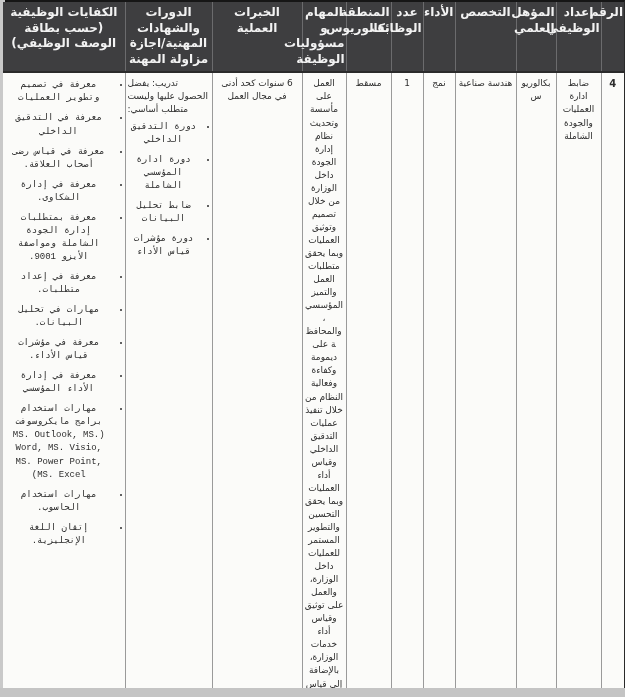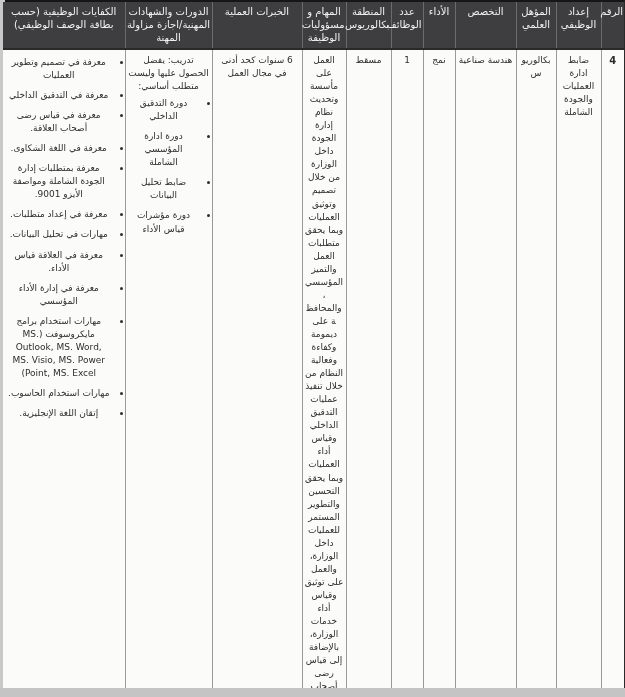--- a/index.html
+++ b/index.html
@@ -26,22 +26,22 @@
   }
   table.jobs{
     width:100%;height:100%;
     border-collapse:collapse;
     table-layout:fixed;
     direction:rtl;
   }
   thead th{
     background:#3e3e40;
     color:#f2f2f2;
-    font-size:10px;
-    font-weight:normal;
+    font-size:12px;
+    font-weight:bold;
     line-height:1.3;
     padding:3px 1px 4px 1px;
     border-left:1px solid #6b6b6d;
     border-bottom:2px solid #2a2a2a;
     vertical-align:top;
     text-align:center;
     height:34px;
   }
   thead th:last-child{border-left:none;}
   tbody td{
@@ -54,26 +54,27 @@
     vertical-align:top;
     text-align:center;
     word-wrap:break-word;
   }
   tbody td:last-child{border-left:none;}
   .num-cell{font-weight:bold;font-size:10px;}
   ul.bullets{
     margin:2px 0 0 0;
     padding:0 12px 0 2px;
     text-align:center;
+    font-family:Liberation Mono, monospace;
   }
   ul.bullets li{
     margin:0 0 7px 0;
     list-style:disc;
   }
-  .courses-intro{margin:0 0 4px 0;text-align:center;}
+  .courses-intro{margin:0 0 4px 0;text-align:left;}
   .group-gap{margin-top:38px;}
   .bottom-band{
     position:absolute;
     bottom:0;left:0;
     width:625px;height:9px;
     background:#c4c4c4;
   }
 </style>
 </head>
 <body>
@@ -129,25 +130,25 @@
                 <li>دورة ادارة المؤسسي الشاملة</li>
                 <li>ضابط تحليل البيانات</li>
                 <li>دورة مؤشرات قياس الأداء</li>
               </ul>
           </td>
           <td>
             <ul class="bullets">
                 <li>معرفة في تصميم وتطوير العمليات</li>
                 <li>معرفة في التدقيق الداخلي</li>
                 <li>معرفة في قياس رضى أصحاب العلاقة.</li>
-                <li>معرفة في اللغة الشكاوى.</li>
+                <li>معرفة في إدارة الشكاوى.</li>
                 <li>معرفة بمتطلبات إدارة الجودة الشاملة ومواصفة الأيزو 9001.</li>
                 <li>معرفة في إعداد متطلبات.</li>
                 <li>مهارات في تحليل البيانات.</li>
-                <li>معرفة في العلاقة قياس الأداء.</li>
+                <li>معرفة في مؤشرات قياس الأداء.</li>
               </ul>
             <ul class="bullets group-gap">
                 <li>معرفة في إدارة الأداء المؤسسي</li>
                 <li>مهارات استخدام برامج مايكروسوفت (MS. Outlook, MS. Word, MS. Visio, MS. Power Point, MS. Excel)</li>
                 <li>مهارات استخدام الحاسوب.</li>
                 <li>إتقان اللغة الإنجليزية.</li>
               </ul>
           </td>
         </tr>
       </tbody>

